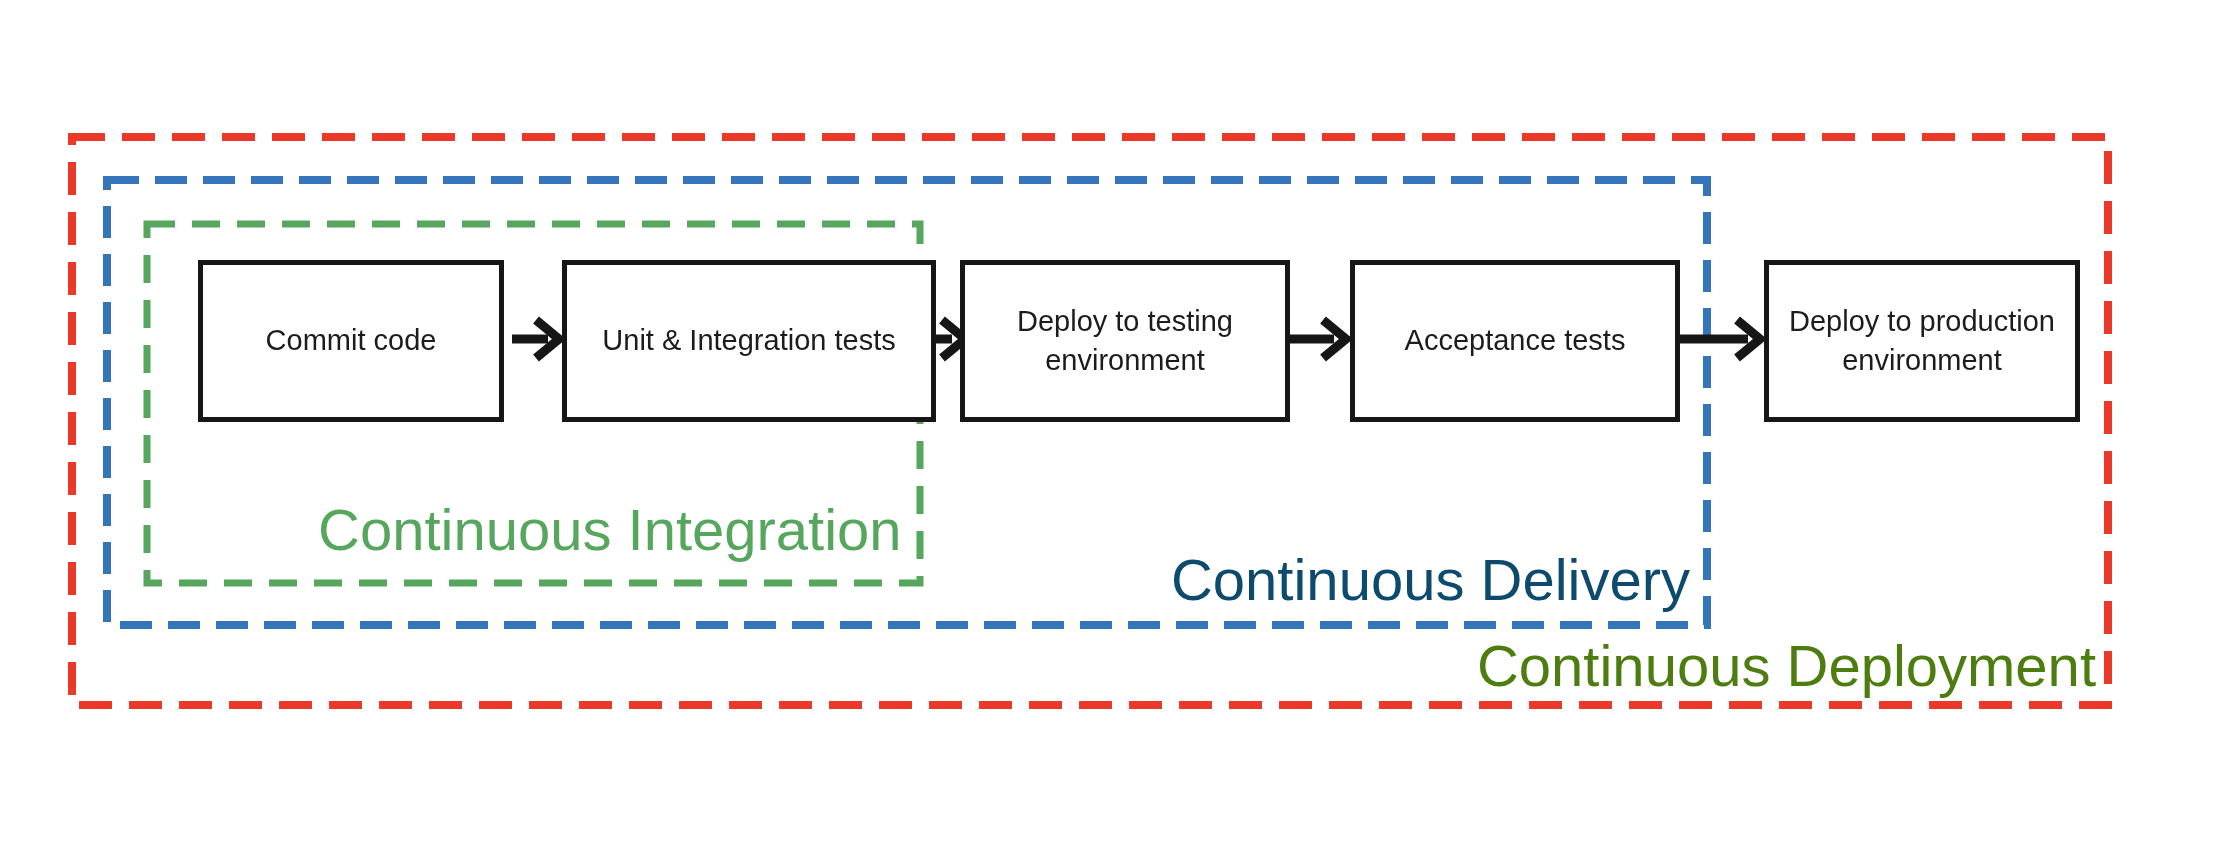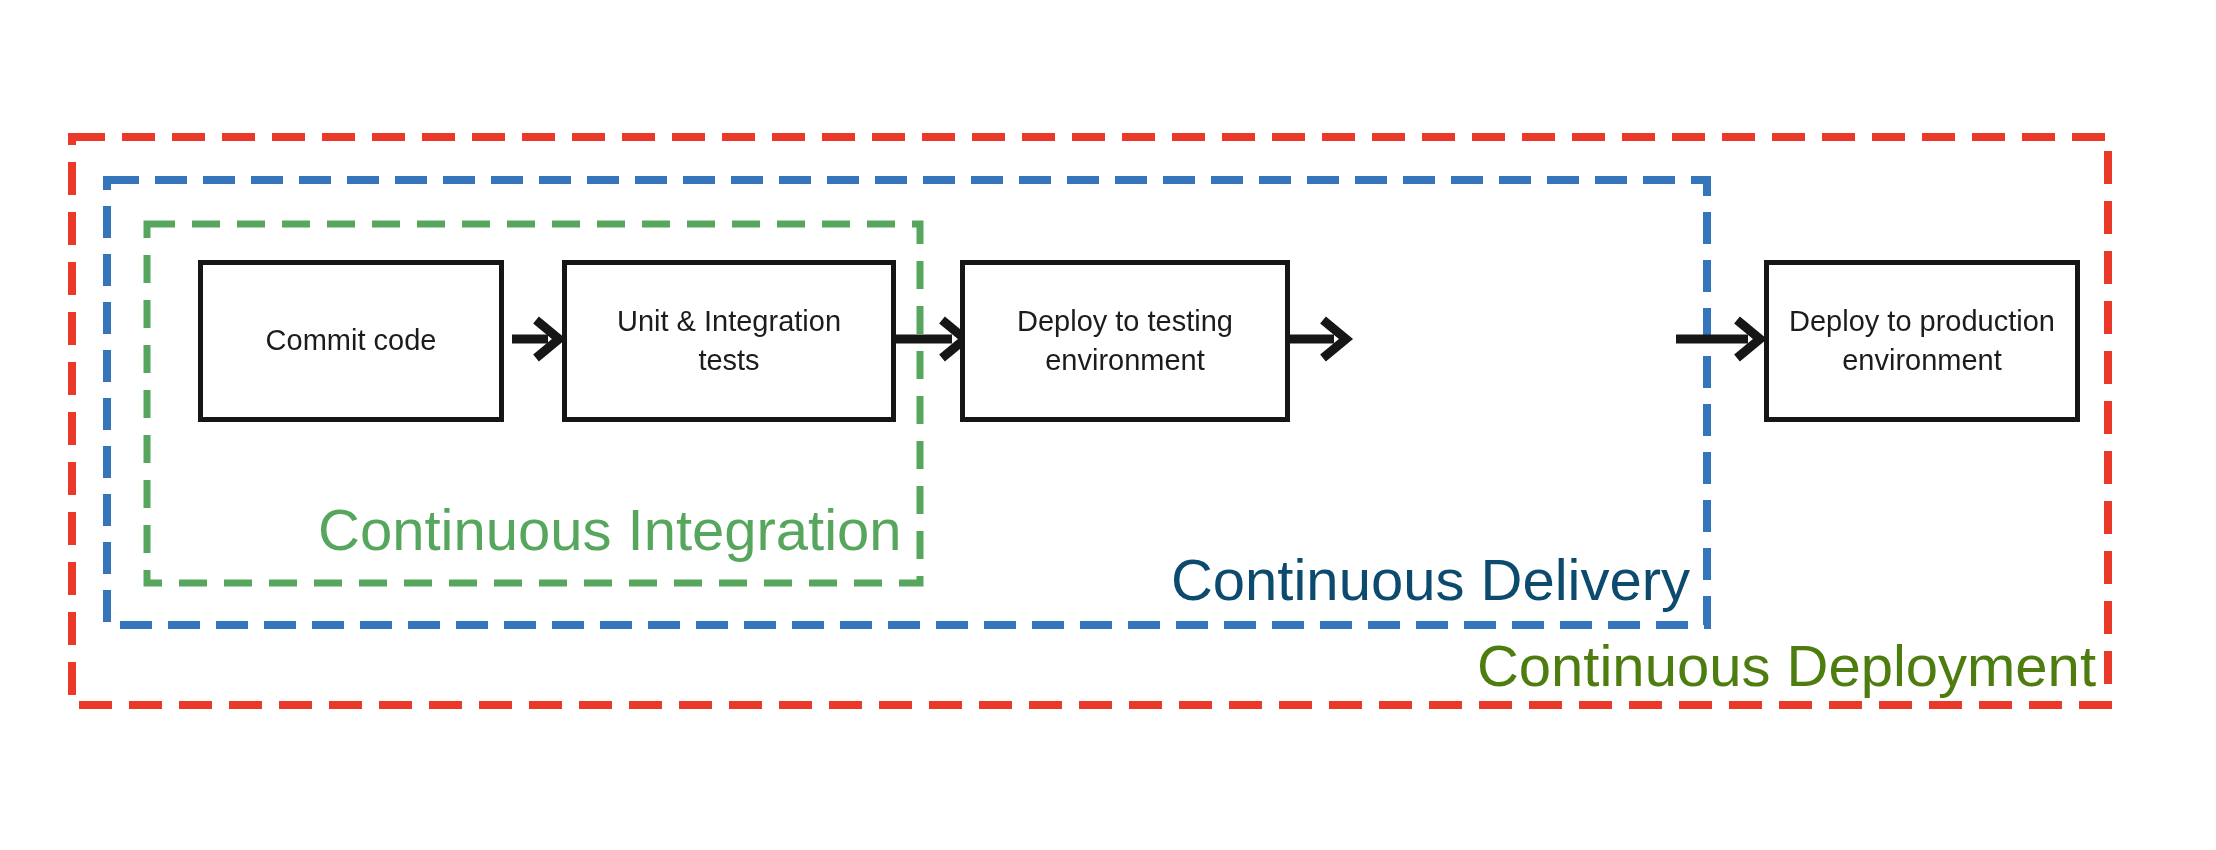--- a/index.html
+++ b/index.html
@@ -30,21 +30,21 @@
     display: flex;
     align-items: center;
     justify-content: center;
     text-align: center;
     font-size: 29px;
     line-height: 1.35;
     color: #1c1c1c;
     padding: 0 18px;
   }
   .step-box.box-1 { left: 198px;  width: 306px; }
-  .step-box.box-2 { left: 562px;  width: 334px; padding: 0 20px; }
+  .step-box.box-2 { left: 562px;  width: 374px; padding: 0 20px; }
   .step-box.box-3 { left: 960px;  width: 330px; }
   .step-box.box-4 { left: 1350px; width: 330px; }
   .step-box.box-5 { left: 1764px; width: 316px; padding: 0 12px; }
   .group-label {
     position: absolute;
     font-size: 58px;
     line-height: 1.1;
     white-space: nowrap;
     letter-spacing: 0px;
   }
@@ -85,20 +85,23 @@
 
   <div class="step-box box-1" style="border-color: rgb(22, 22, 22);">
     <span>Commit code</span>
   </div>
   <div class="step-box box-2" style="border-color: rgb(22, 22, 22);">
     <span>Unit &amp; Integration tests</span>
   </div>
   <div class="step-box box-3" style="border-color: rgb(22, 22, 22); justify-content: center;">
     <span>Deploy to testing environment</span>
   </div>
+  <div class="step-box box-4" style="border-color: rgb(22, 22, 22);">
+    <span>Acceptance tests</span>
+  </div>
   <div class="step-box box-5" style="border-color: rgb(22, 22, 22);">
     <span>Deploy to production environment</span>
   </div>
 
   <div class="group-label label-ci" style="color: rgb(87, 166, 94);">Continuous Integration</div>
   <div class="group-label label-cd" style="color: #0c4a6e;">Continuous Delivery</div>
   <div class="group-label label-cdep" style="color: #4d7c0f;">Continuous Deployment</div>
 
 </div>
 

